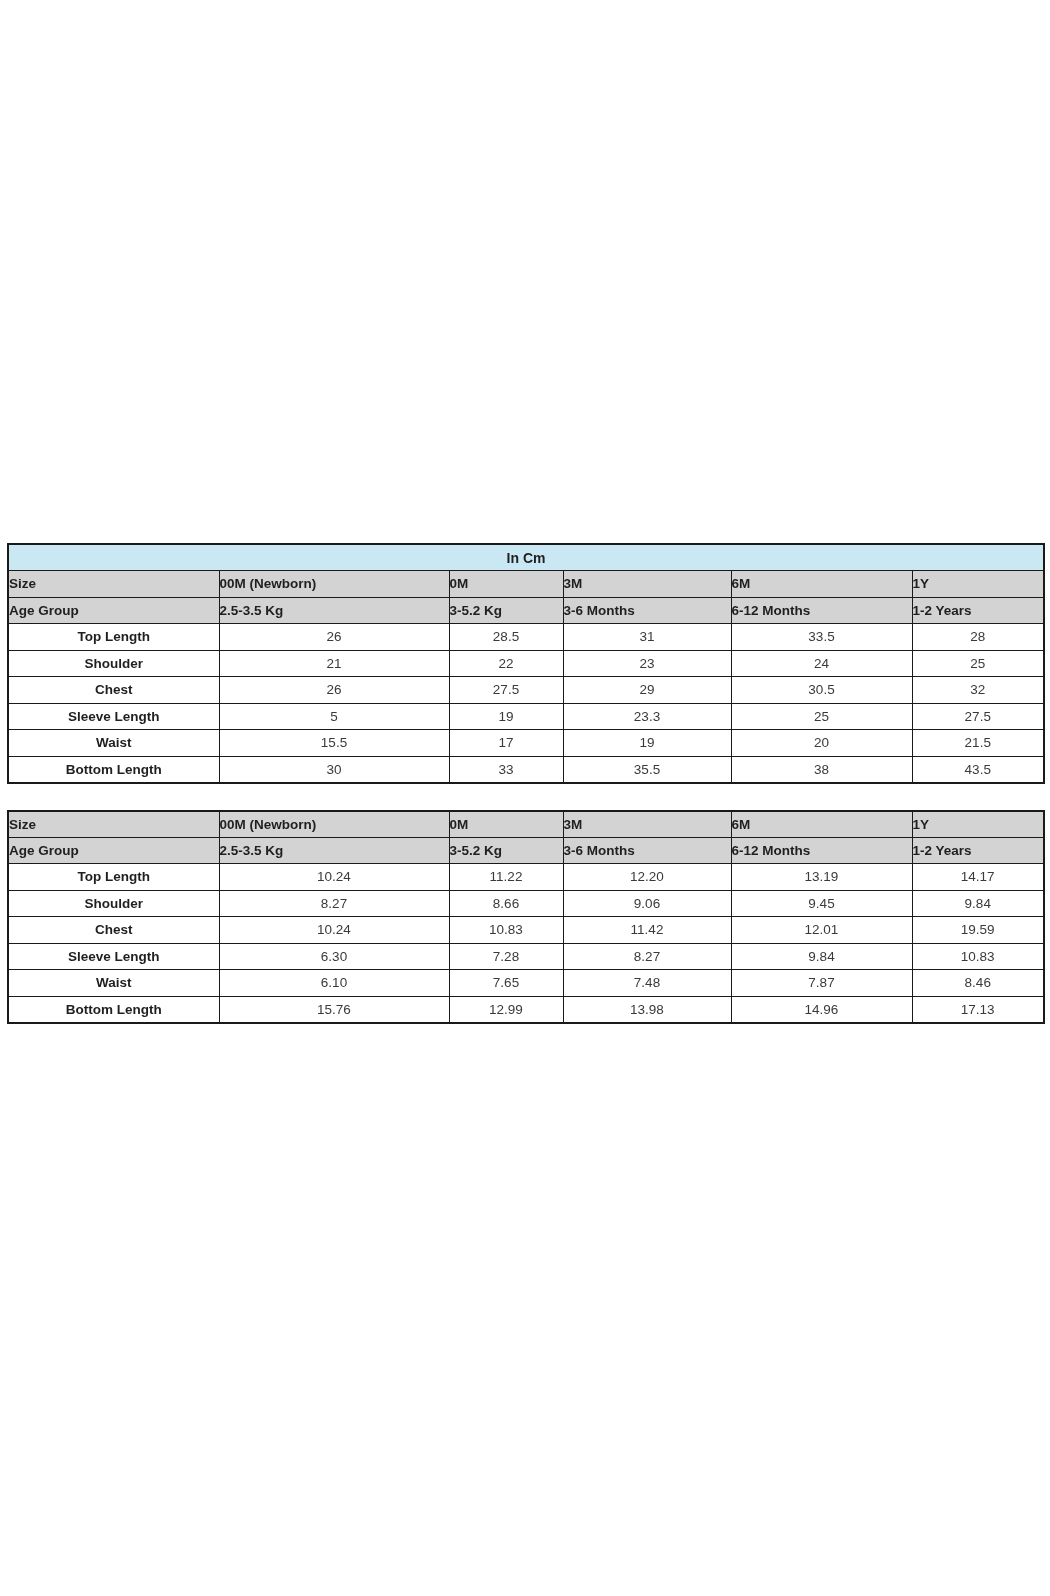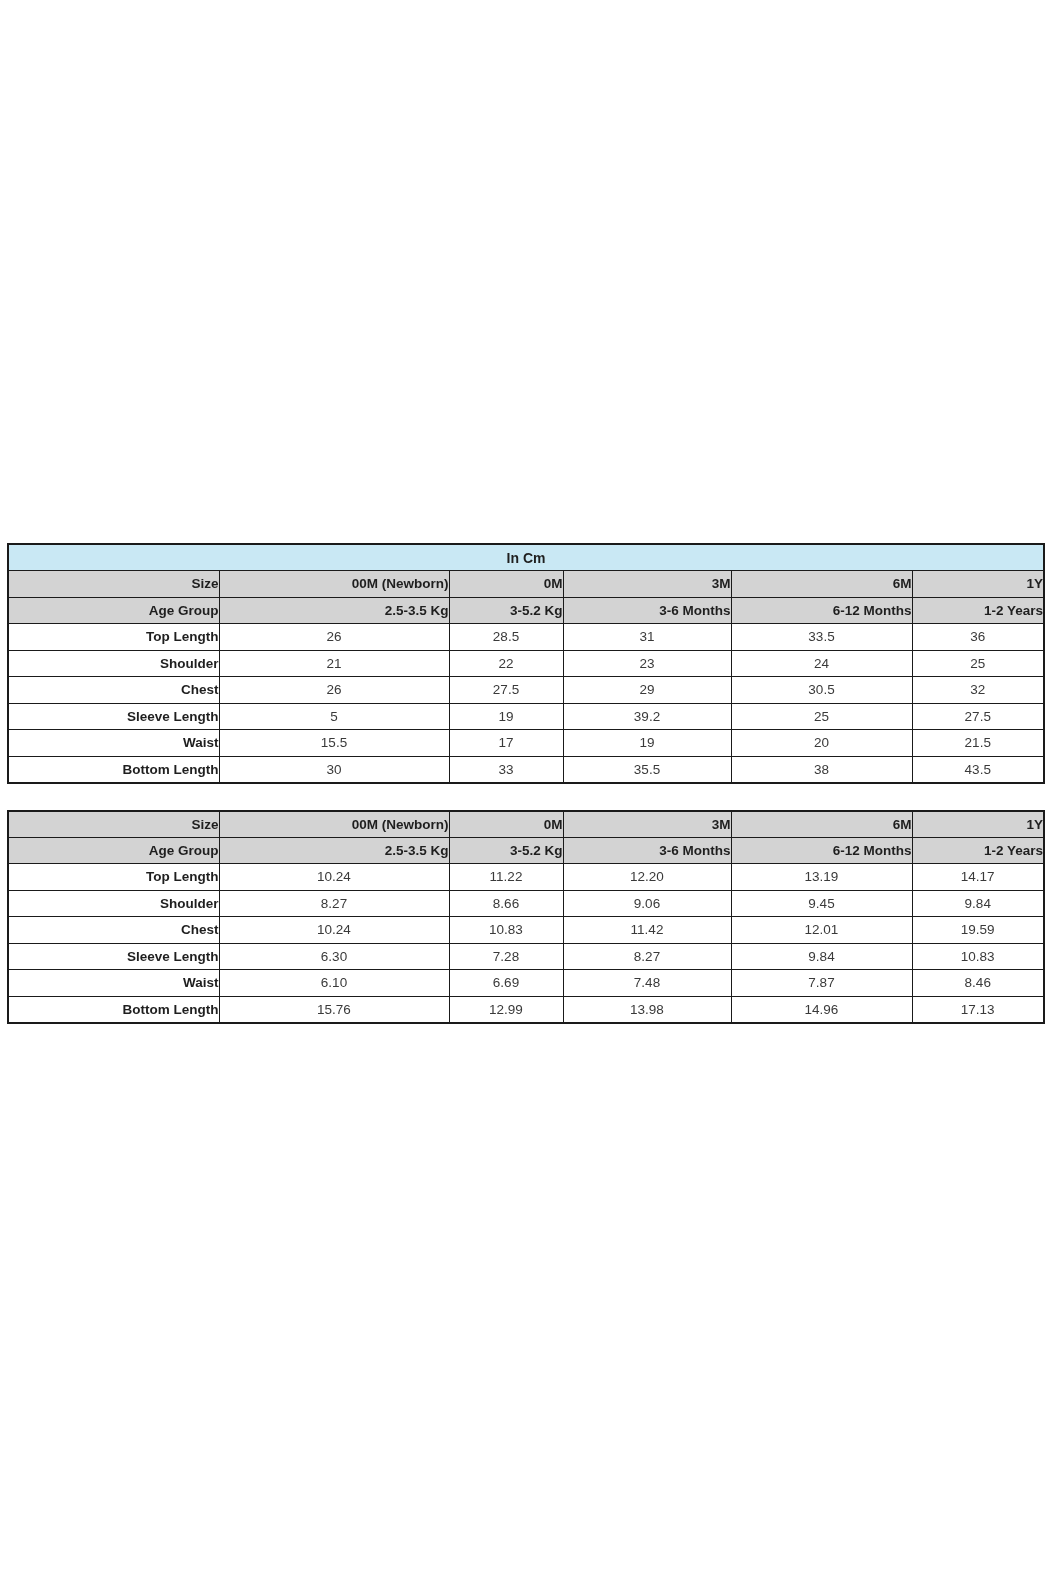--- a/index.html
+++ b/index.html
@@ -45,28 +45,28 @@
     font-weight: 700;
     font-size: 14px;
     text-align: center;
     border-bottom-width: 2px;
   }
   .h-label, .h-cell {
     background: var(--header-bg, #d3d3d3);
     color: var(--label-text, #1f1f1f);
     font-weight: 700;
     font-size: 13.5px;
-    text-align: right;
+    text-align: left;
   }
   .r-label {
     background: #ffffff;
     color: var(--label-text, #1f1f1f);
     font-weight: 700;
     font-size: 13.5px;
-    text-align: right;
+    text-align: center;
     padding-left: 8px;
   }
   .val-cell {
     background: #ffffff;
     color: var(--value-text, #3a3a3a);
     font-weight: 400;
     font-size: 13.5px;
     text-align: center;
   }
 </style>
@@ -103,21 +103,21 @@
             <td class="h-cell">3-6 Months</td>
             <td class="h-cell">6-12 Months</td>
             <td class="h-cell">1-2 Years</td>
           </tr>
           <tr>
             <td class="r-label">Top Length</td>
             <td class="val-cell">26</td>
             <td class="val-cell">28.5</td>
             <td class="val-cell">31</td>
             <td class="val-cell">33.5</td>
-            <td class="val-cell">36</td>
+            <td class="val-cell">28</td>
           </tr>
           <tr>
             <td class="r-label">Shoulder</td>
             <td class="val-cell">21</td>
             <td class="val-cell">22</td>
             <td class="val-cell">23</td>
             <td class="val-cell">24</td>
             <td class="val-cell">25</td>
           </tr>
           <tr>
@@ -125,21 +125,21 @@
             <td class="val-cell">26</td>
             <td class="val-cell">27.5</td>
             <td class="val-cell">29</td>
             <td class="val-cell">30.5</td>
             <td class="val-cell">32</td>
           </tr>
           <tr>
             <td class="r-label">Sleeve Length</td>
             <td class="val-cell">5</td>
             <td class="val-cell">19</td>
-            <td class="val-cell">39.2</td>
+            <td class="val-cell">23.3</td>
             <td class="val-cell">25</td>
             <td class="val-cell">27.5</td>
           </tr>
           <tr>
             <td class="r-label">Waist</td>
             <td class="val-cell">15.5</td>
             <td class="val-cell">17</td>
             <td class="val-cell">19</td>
             <td class="val-cell">20</td>
             <td class="val-cell">21.5</td>
@@ -208,21 +208,21 @@
             <td class="r-label">Sleeve Length</td>
             <td class="val-cell">6.30</td>
             <td class="val-cell">7.28</td>
             <td class="val-cell">8.27</td>
             <td class="val-cell">9.84</td>
             <td class="val-cell">10.83</td>
           </tr>
           <tr>
             <td class="r-label">Waist</td>
             <td class="val-cell">6.10</td>
-            <td class="val-cell">6.69</td>
+            <td class="val-cell">7.65</td>
             <td class="val-cell">7.48</td>
             <td class="val-cell">7.87</td>
             <td class="val-cell">8.46</td>
           </tr>
           <tr>
             <td class="r-label">Bottom Length</td>
             <td class="val-cell">15.76</td>
             <td class="val-cell">12.99</td>
             <td class="val-cell">13.98</td>
             <td class="val-cell">14.96</td>

